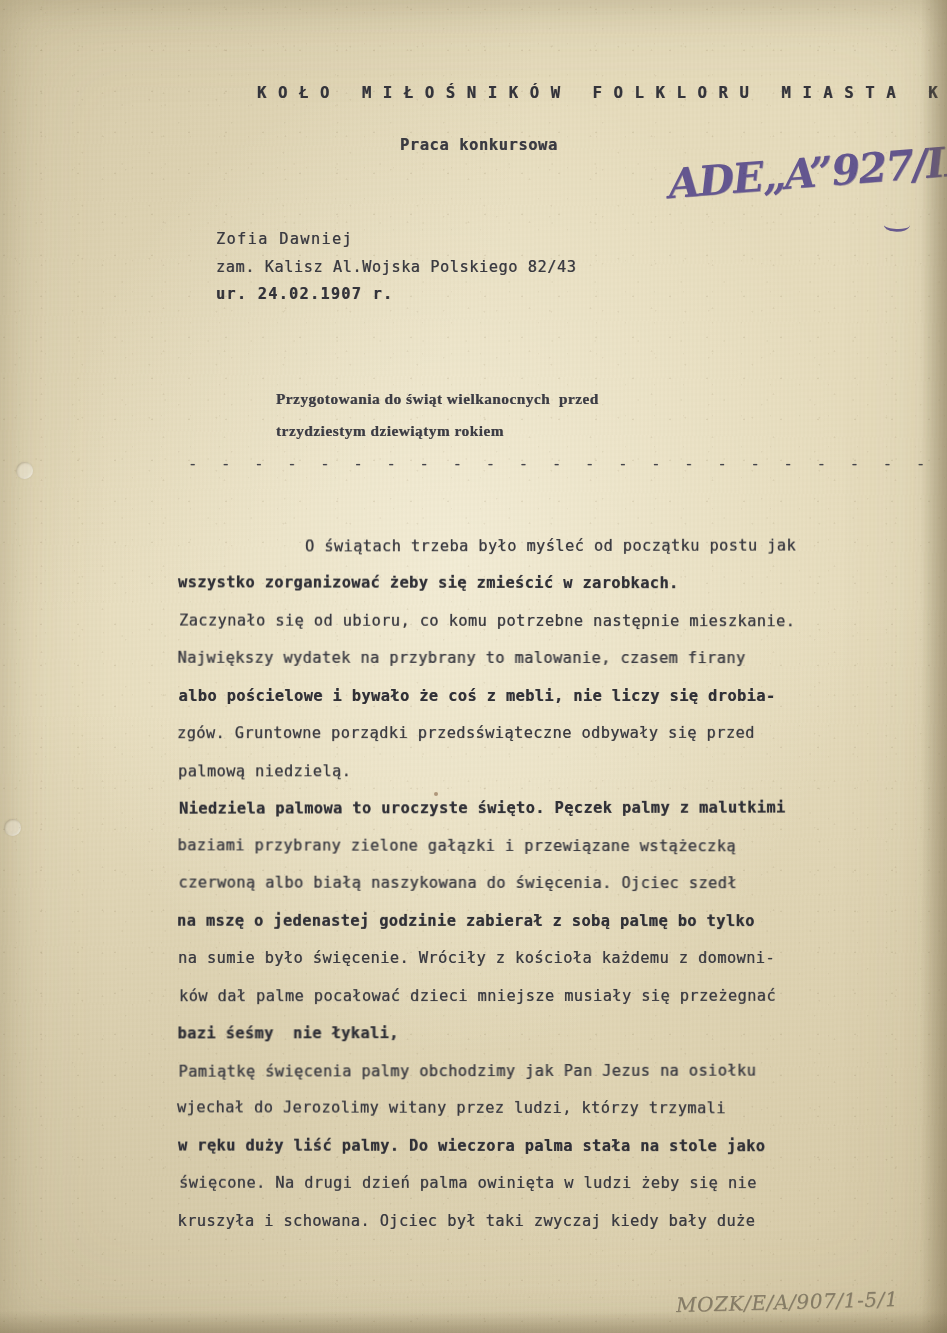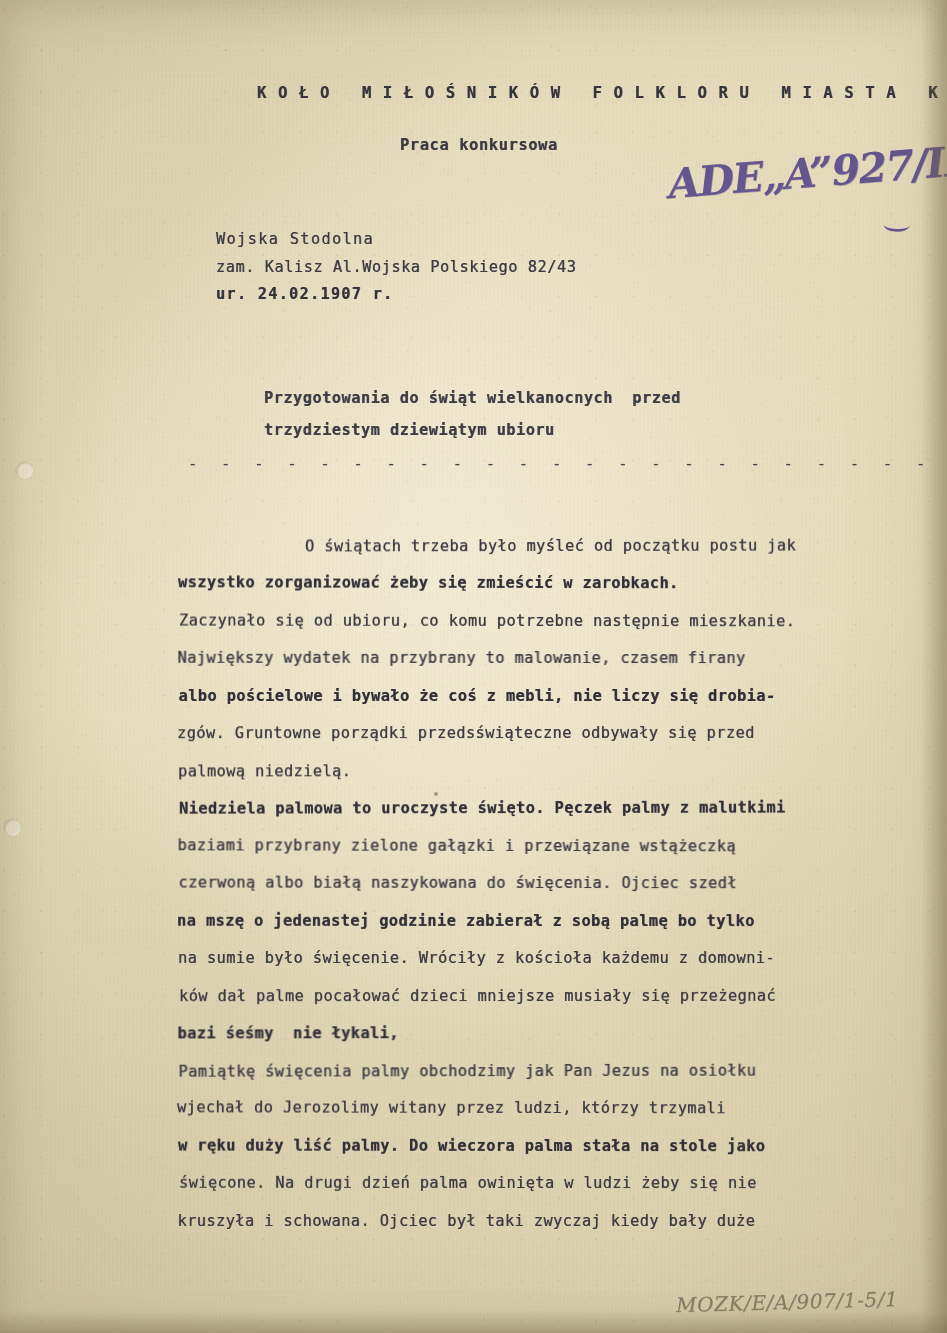--- a/index.html
+++ b/index.html
@@ -132,21 +132,21 @@
     left: 216px; top: 232px;
   }
   .author-block .ln { margin-bottom: 12.5px; }
   .author-block .ln:nth-child(1) { letter-spacing: 1.4px; }
   .author-block .ln:nth-child(2) { letter-spacing: 0.6px; }
   .author-block .ln:nth-child(3) { letter-spacing: 1.3px; font-weight: bold; color:#33333a; }
 
   
   .work-title {
     position: absolute;
-    left: 264px; top: 391px;
+    left: 276px; top: 391px; font-family: Liberation Serif, serif;
   }
   .work-title .ln { margin-bottom: 17px; letter-spacing: 0.55px; font-weight: bold; color: #3d3d45; }
 
   .rule {
     position: absolute;
     left: 188px; top: 455px;
     color: #44444c;
     font-size: 15.2px;
     letter-spacing: 7.4px;
     white-space: pre;
@@ -216,28 +216,28 @@
   <div class="hole h1"></div>
   <div class="hole h2"></div>
 
   <div class="typed hdr-title">K O Ł O   M I Ł O Ś N I K Ó W   F O L K L O R U   M I A S T A   K A L I S Z A</div>
   <div class="typed hdr-sub">Praca konkursowa</div>
 
   <div class="ink-mark">ADE„A”927/III</div>
   <div class="ink-underline"></div>
 
   <div class="author-block">
-    <div class="typed ln">Wojska Stodolna</div>
+    <div class="typed ln">Zofia Dawniej</div>
     <div class="typed ln">zam. Kalisz Al.Wojska Polskiego 82/43</div>
     <div class="typed ln">ur. 24.02.1907 r.</div>
   </div>
 
   <div class="work-title">
     <div class="typed ln">Przygotowania do świąt wielkanocnych  przed</div>
-    <div class="typed ln">trzydziestym dziewiątym ubioru</div>
+    <div class="typed ln">trzydziestym dziewiątym rokiem</div>
   </div>
 
   <div class="rule">- - - - - - - - - - - - - - - - - - - - - - - - - - - - - -</div>
 
   <div class="body-block">
       <div class="typed ln indent" style="transform: translateX(-1px) rotate(-0.105deg);">O świątach trzeba było myśleć od początku postu jak</div>
       <div class="typed ln dark" style="transform: translateX(0px) rotate(0.105deg);">wszystko zorganizować żeby się zmieścić w zarobkach.</div>
       <div class="typed ln" style="transform: translateX(1px) rotate(0.07deg);">Zaczynało się od ubioru, co komu potrzebne następnie mieszkanie.</div>
       <div class="typed ln" style="transform: translateX(-0.5px) rotate(0.035deg);">Największy wydatek na przybrany to malowanie, czasem firany</div>
       <div class="typed ln dark" style="transform: translateX(0.5px) rotate(0deg);">albo pościelowe i bywało że coś z mebli, nie liczy się drobia-</div>

